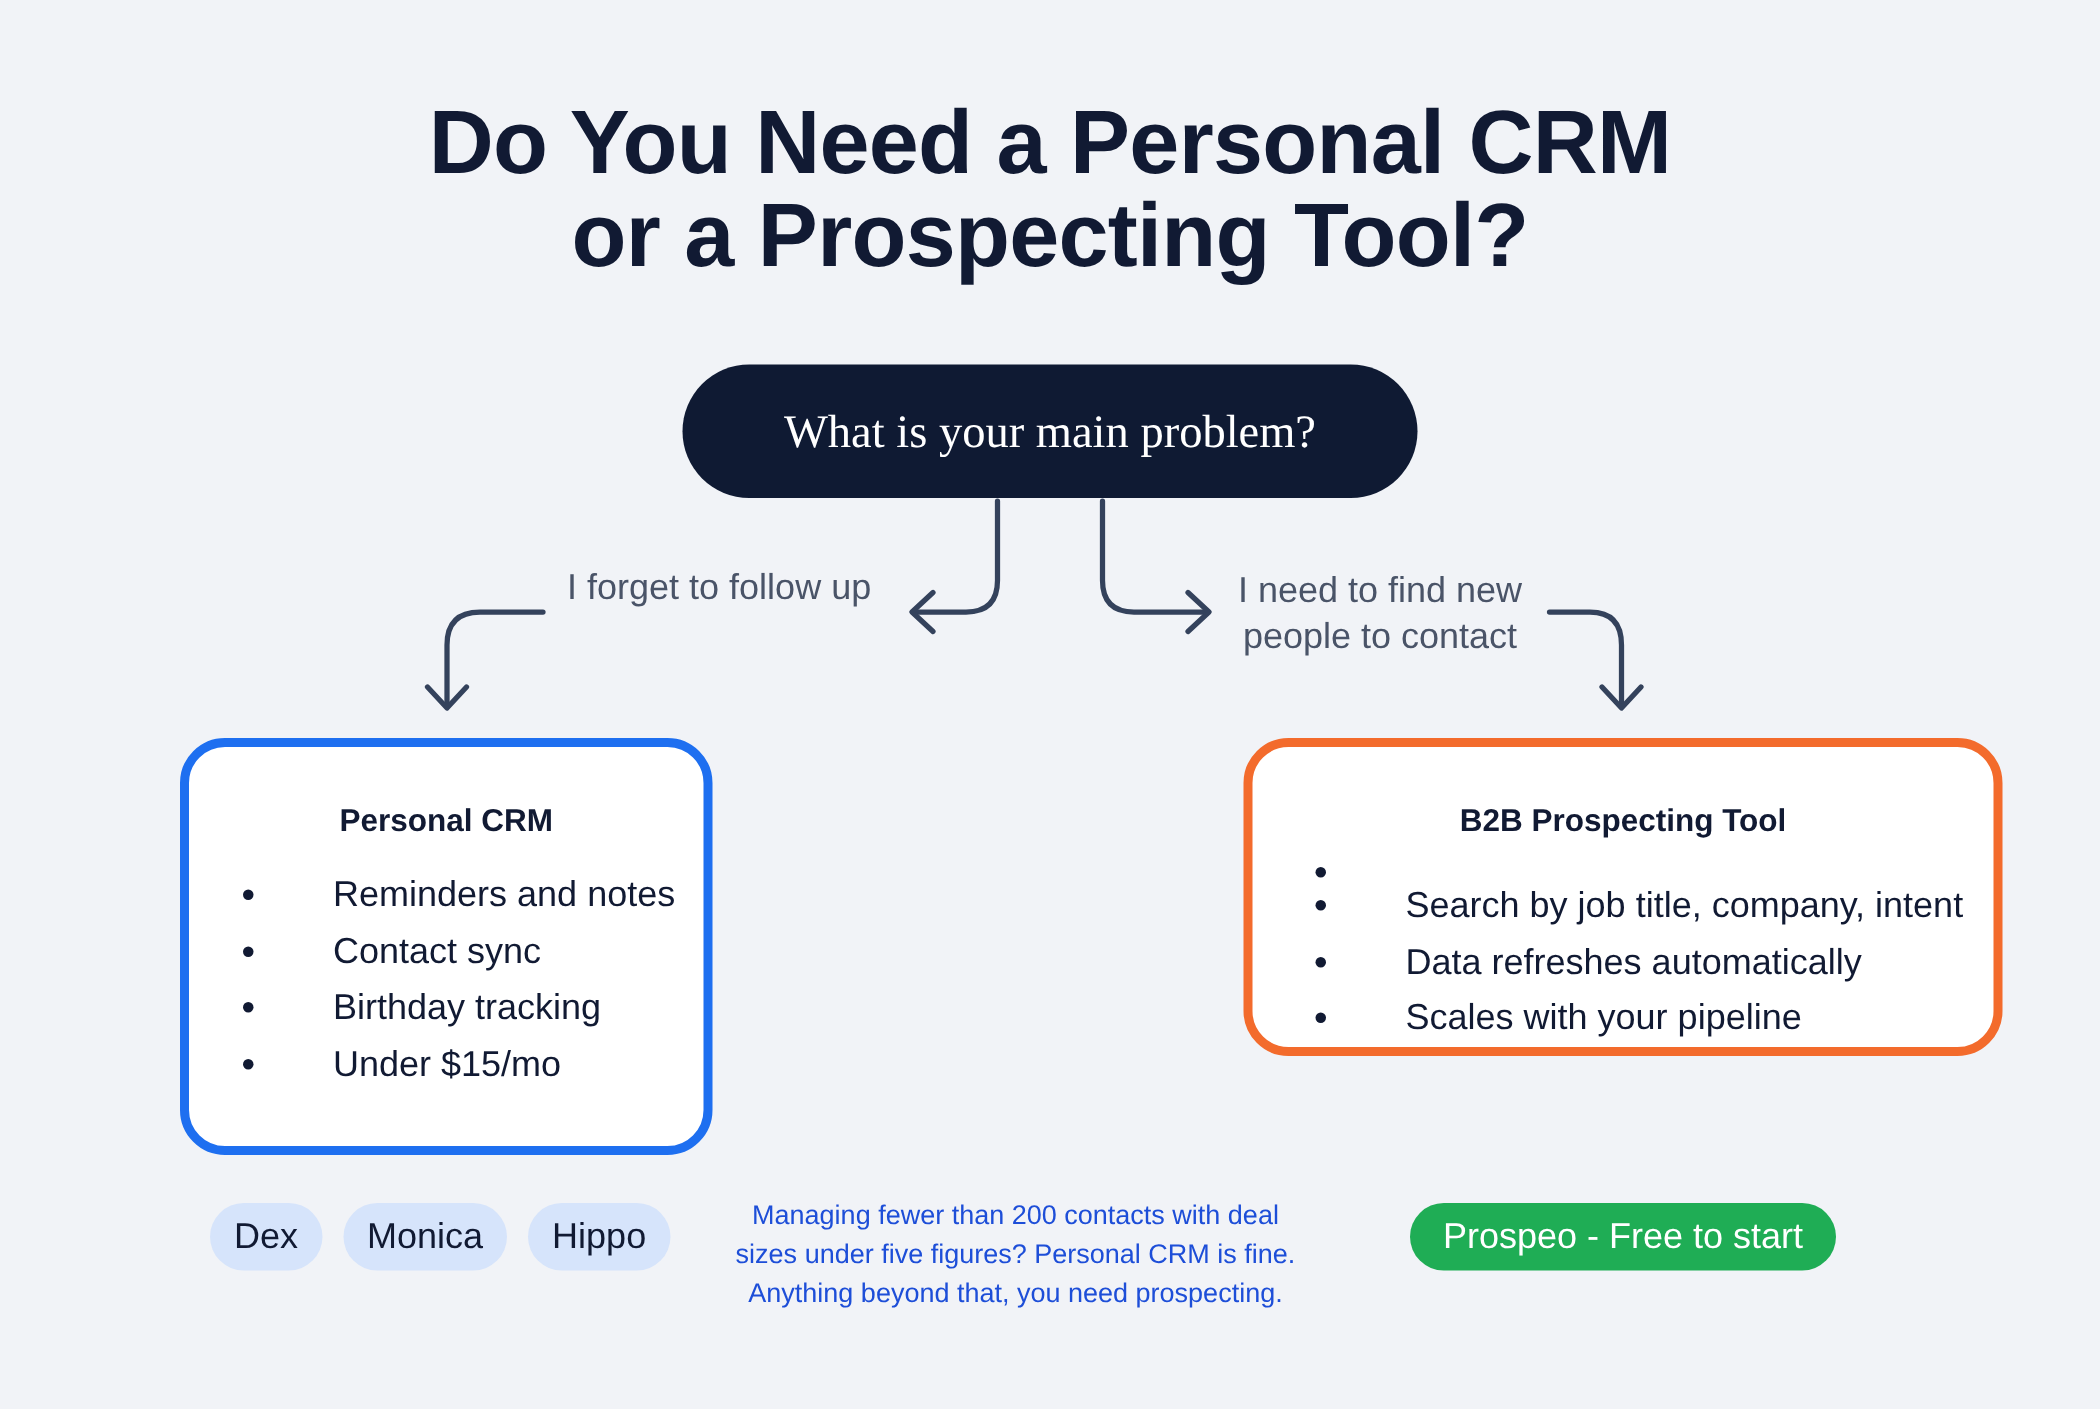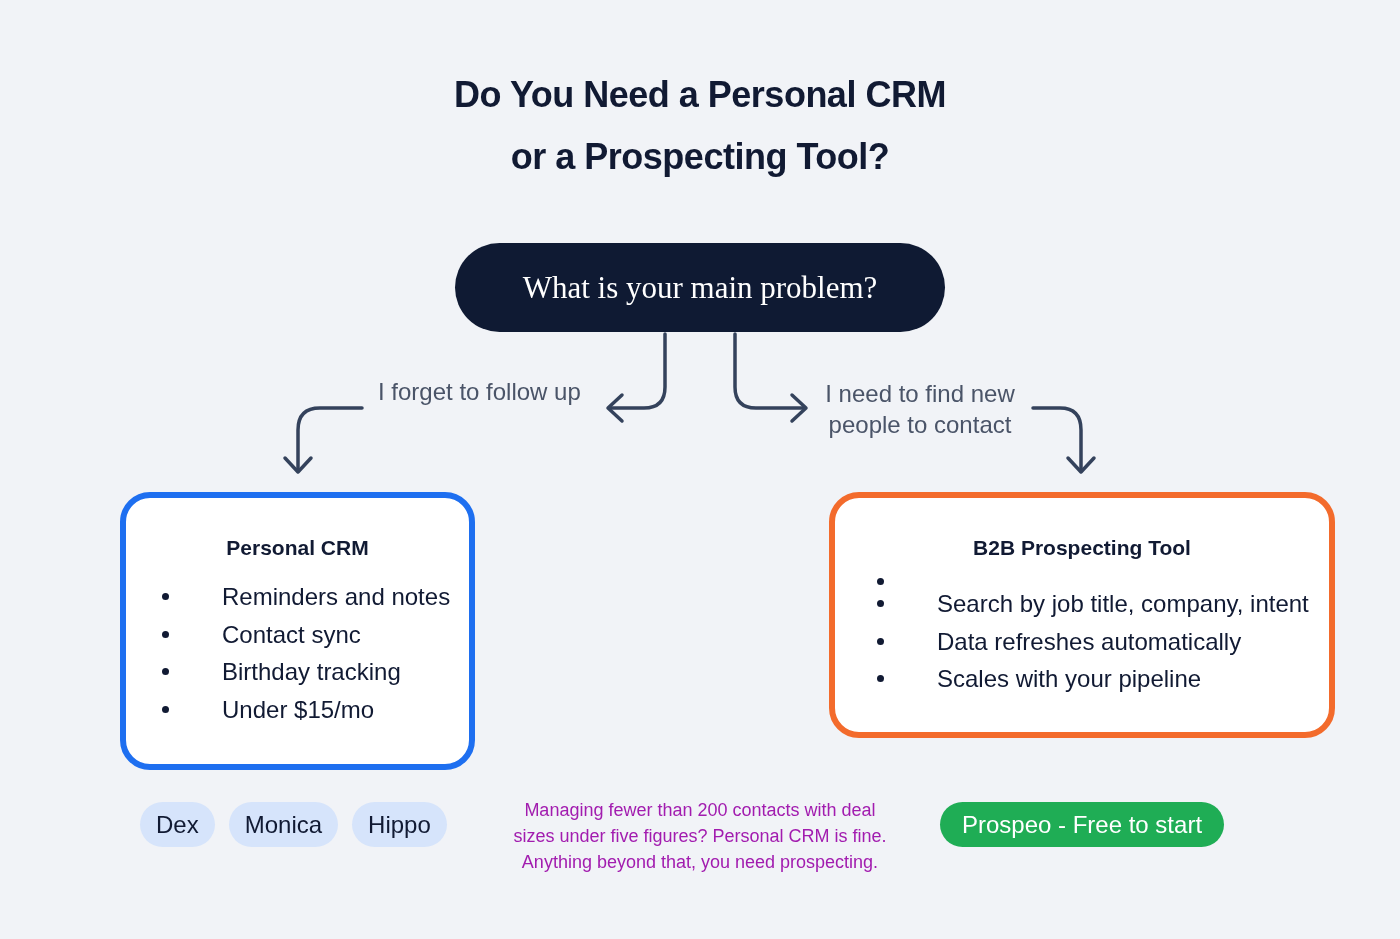--- a/index.html
+++ b/index.html
@@ -7,21 +7,21 @@
     body {
       background: #f1f3f7;
       font-family: "Liberation Sans", "DejaVu Sans", sans-serif;
       color: #111a33;
       position: relative;
     }
     .title {
       position: absolute;
       left: 0; top: 64px; width: 1400px;
       text-align: center;
-      font-size: 36px;
+      font-size: 60px;
       font-weight: 700;
       line-height: 62px;
       color: #111a33;
       letter-spacing: -0.5px;
     }
     .title span { display: block; }
     .question {
       position: absolute;
       left: 455px; top: 243px;
       width: 490px; height: 89px;
@@ -48,21 +48,21 @@
       position: absolute;
       background: #ffffff;
       border-radius: 30px;
       border: 6px solid;
     }
     .card-left {
       left: 120px; top: 492px; width: 355px; height: 278px;
       border-color: #1e6ff0;
     }
     .card-right {
-      left: 829px; top: 492px; width: 506px; height: 246px;
+      left: 829px; top: 492px; width: 506px; height: 212px;
       border-color: #f36b2c;
     }
     .card h2 {
       text-align: center;
       font-size: 21px;
       font-weight: 700;
       margin-top: 38px;
       color: #111a33;
     }
     .card ul {
@@ -92,25 +92,25 @@
       background: #d6e4fb;
       color: #111a33;
       font-size: 24px;
       height: 45px;
       border-radius: 23px;
       padding: 5px 16px;
       display: flex; align-items: center;
     }
     .note {
       position: absolute;
-      left: 500px; top: 797px; width: 400px;
+      left: 477px; top: 797px; width: 400px;
       text-align: center;
       font-size: 18px;
       line-height: 26px;
-      color: #a21caf;
+      color: #1d4ed8;
     }
     .cta {
       position: absolute;
       left: 940px; top: 802px;
       width: 284px; height: 45px;
       background: #1fad55;
       color: #ffffff;
       font-size: 24px;
       border-radius: 23px;
       display: flex; align-items: center; justify-content: center;

